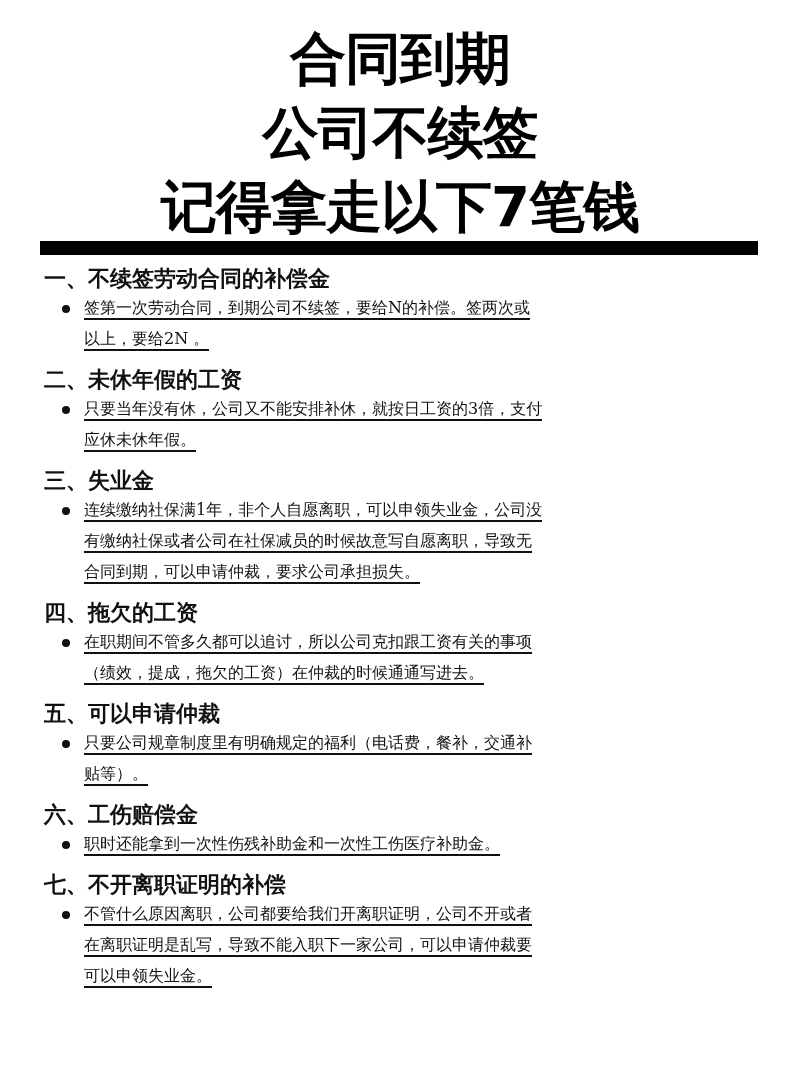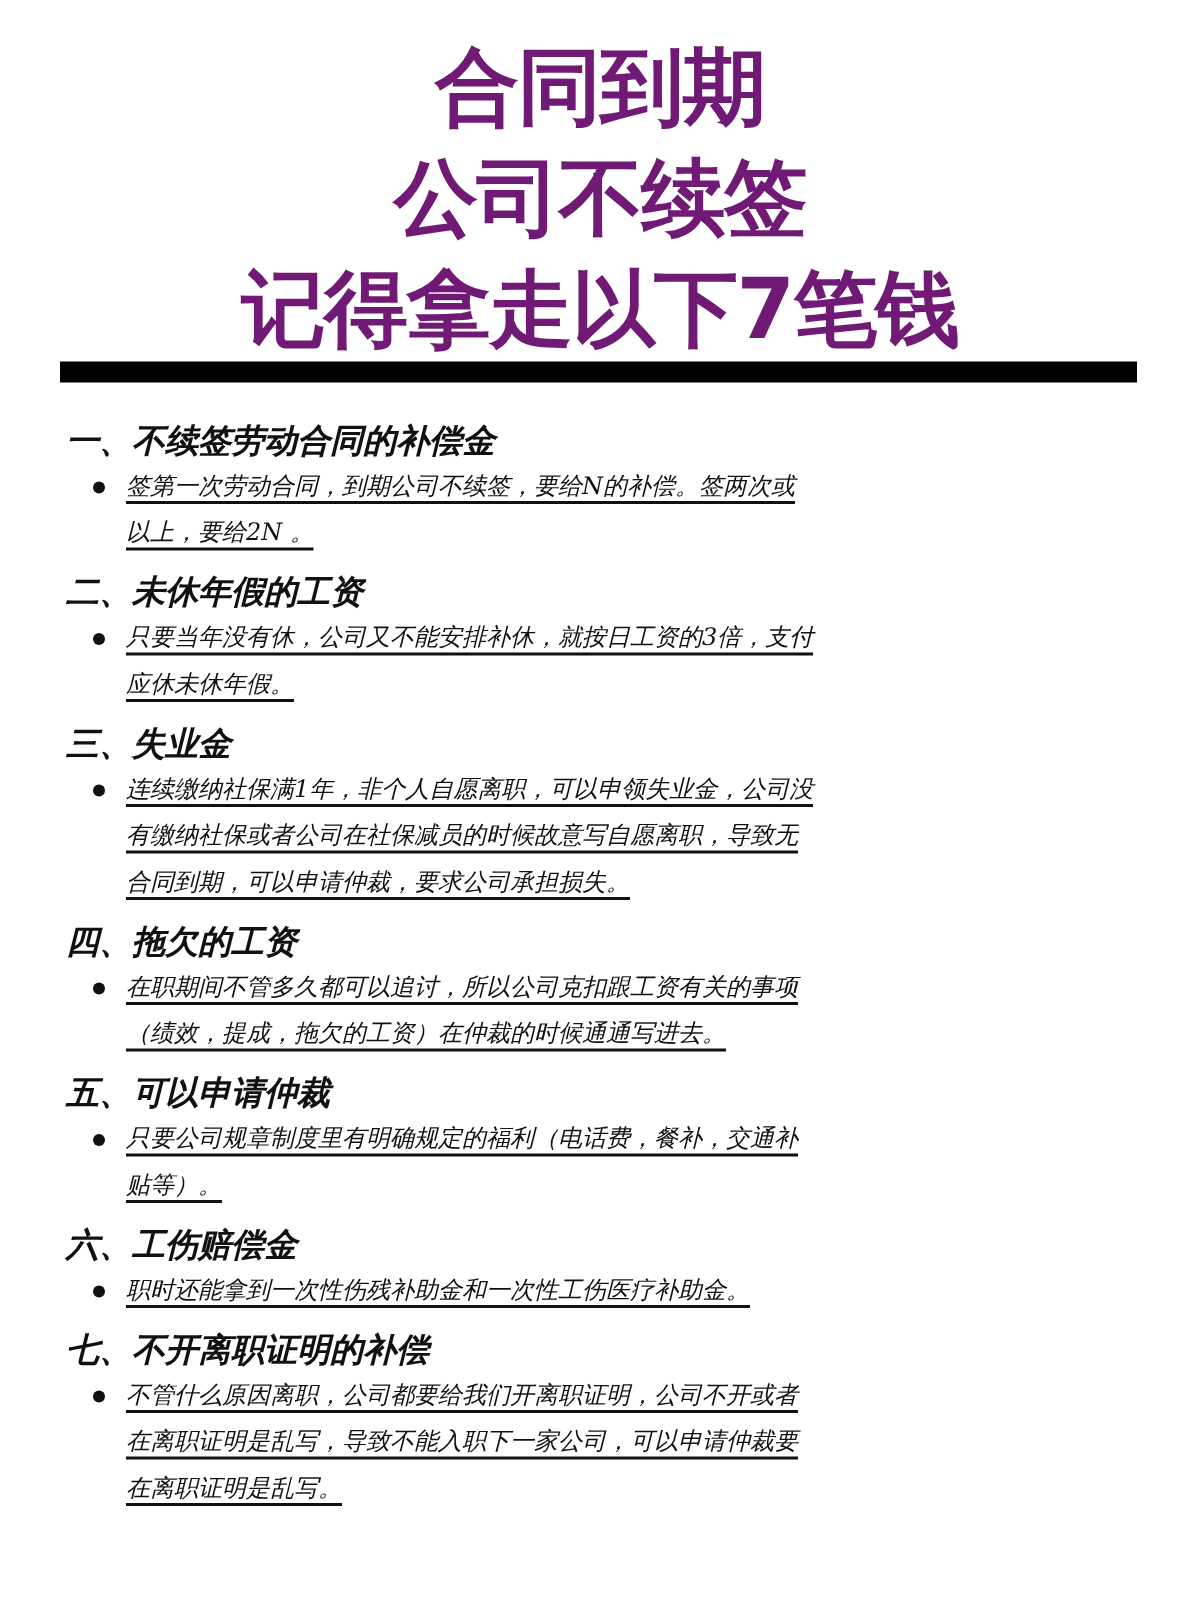--- a/index.html
+++ b/index.html
@@ -1,24 +1,24 @@
 <!DOCTYPE html>
 <html><head>
   <meta charset="utf-8">
   <style>
     html, body { margin: 0; padding: 0; background: #ffffff; }
     body { width: 800px; height: 1069px; overflow: hidden; position: relative; color: #111; }
     .title-block { position: absolute; top: 22px; left: 0; width: 800px; text-align: center; }
     .title-line {
       font-family: "DejaVu Sans", "Liberation Sans", sans-serif;
-      font-weight: bold; font-size: 56px; line-height: 74px; color: #701a75;
+      font-weight: bold; font-size: 56px; line-height: 74px; color: #000000;
       letter-spacing: -1px;
     }
     .rule { position: absolute; left: 40px; top: 241px; width: 718px; height: 14px; background: #000; }
-    .content { position: absolute; left: 44px; top: 280px; width: 720px; font-style: italic; }
+    .content { position: absolute; left: 44px; top: 264px; width: 720px; }
     .section { margin-bottom: 9px; }
     .sec-head {
       font-family: "DejaVu Serif", "Liberation Serif", serif;
       font-weight: bold; font-size: 22px; line-height: 28px; color: #111; height: 30px;
     }
     .bullet-row { position: relative; padding-left: 40px; }
     .bullet-dot { position: absolute; left: 18px; top: 11px; width: 8px; height: 8px; border-radius: 50%; background: #111; }
     .body-line {
       font-family: "DejaVu Serif", "Liberation Serif", serif;
       font-size: 16px; line-height: 28px; height: 31px; color: #111;
@@ -92,17 +92,17 @@
       <div class="body-line"><span>职时还能拿到一次性伤残补助金和一次性工伤医疗补助金。</span></div>
     </div>
   </div>
 
   <div class="section">
     <div class="sec-head">七、不开离职证明的补偿</div>
     <div class="bullet-row">
       <span class="bullet-dot"></span>
       <div class="body-line"><span>不管什么原因离职，公司都要给我们开离职证明，公司不开或者</span></div>
       <div class="body-line"><span>在离职证明是乱写，导致不能入职下一家公司，可以申请仲裁要</span></div>
-      <div class="body-line"><span>在离职证明是乱写。</span></div>
+      <div class="body-line"><span>可以申领失业金。</span></div>
     </div>
   </div>
 
 </div>
 
 </body></html>

